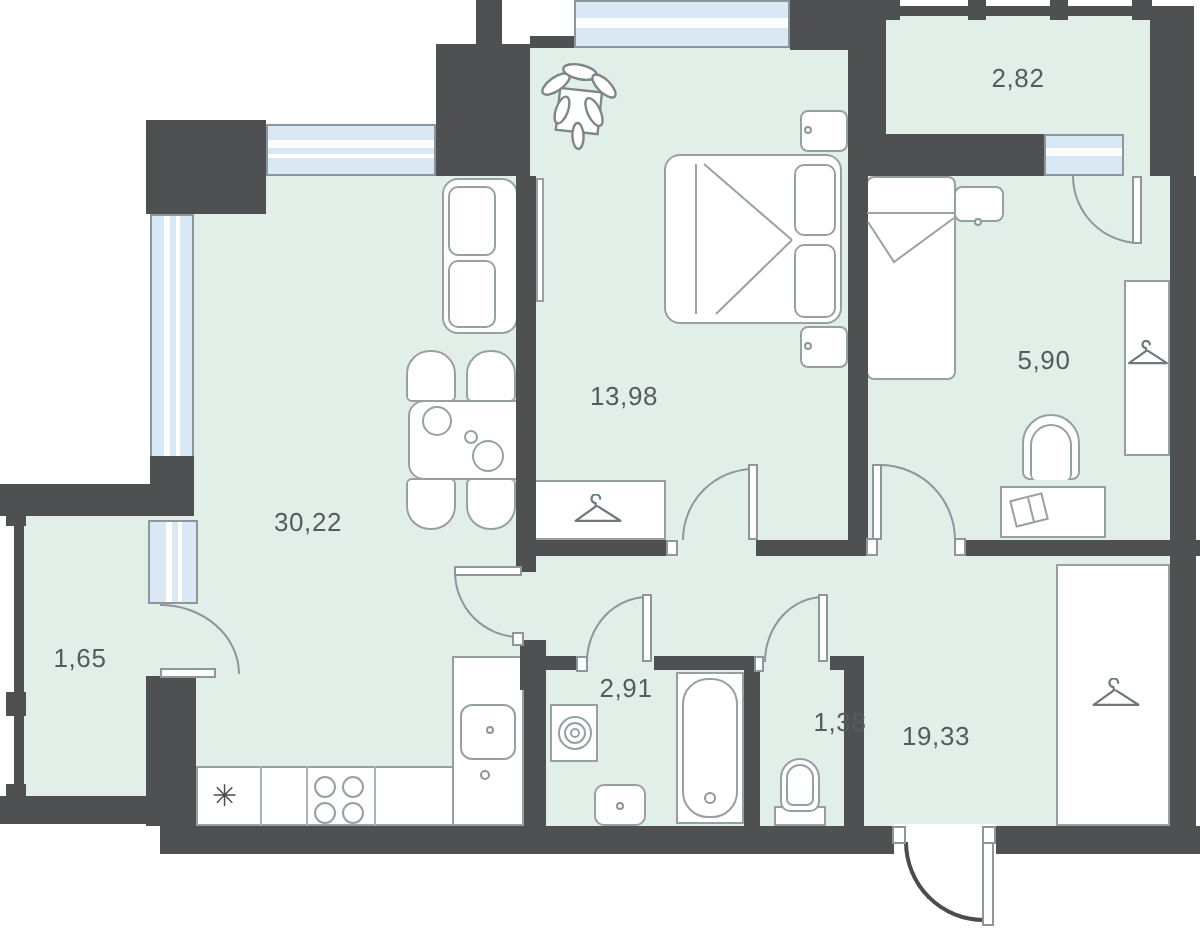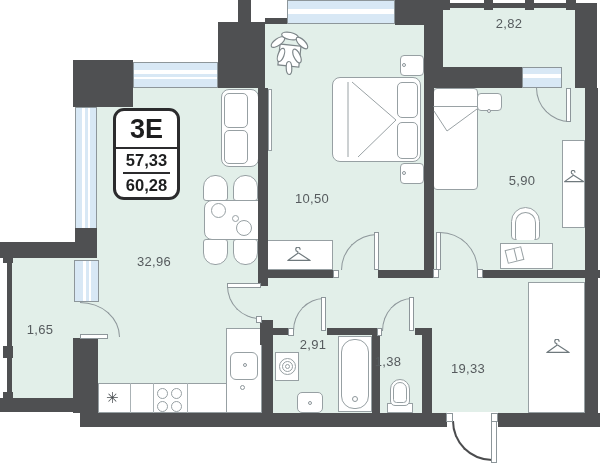--- a/index.html
+++ b/index.html
@@ -225,28 +225,23 @@
   <svg width="26" height="16" viewBox="0 0 36 20" style="position:absolute;left:286px;top:247px;pointer-events:none">
     <path d="M19.5 2.2 a3 3 0 1 0 -3.2 3 l.2 2.3 L2.5 17.5 h31 L18 7.5" fill="none" stroke="#6f797d" stroke-width="1.6" stroke-linejoin="round" stroke-linecap="round"></path>
   </svg>
   <svg width="26" height="16" viewBox="0 0 36 20" style="position:absolute;left:545px;top:339px;pointer-events:none">
     <path d="M19.5 2.2 a3 3 0 1 0 -3.2 3 l.2 2.3 L2.5 17.5 h31 L18 7.5" fill="none" stroke="#6f797d" stroke-width="1.6" stroke-linejoin="round" stroke-linecap="round"></path>
   </svg>
   <svg width="22" height="14" viewBox="0 0 36 20" style="position:absolute;left:563px;top:170px;pointer-events:none">
     <path d="M19.5 2.2 a3 3 0 1 0 -3.2 3 l.2 2.3 L2.5 17.5 h31 L18 7.5" fill="none" stroke="#6f797d" stroke-width="1.8" stroke-linejoin="round" stroke-linecap="round"></path>
   </svg>
 
-  <div class="arealabel" style="left:154px;top:261px">32,96</div>
-  <div class="arealabel" style="left:312px;top:198px">10,50</div>
+  <div class="arealabel" style="left:154px;top:261px">30,22</div>
+  <div class="arealabel" style="left:312px;top:198px">13,98</div>
   <div class="arealabel" style="left:522px;top:180px">5,90</div>
   <div class="arealabel" style="left:468px;top:368px">19,33</div>
   <div class="arealabel" style="left:313px;top:344px">2,91</div>
-  <div class="arealabel" style="left:388px;top:361px">1,38</div>
-  <div class="arealabel" style="left:509px;top:23px">2,82</div>
+  <div class="arealabel" style="left:420px;top:361px">1,38</div>
+  <div class="arealabel" style="left:509px;top:39px">2,82</div>
   <div class="arealabel" style="left:40px;top:329px">1,65</div>
 
-  <div class="badge">
-    <div class="badge-type">3E</div>
-    <div class="badge-num badge-num-top">57,33</div>
-    <div class="badge-num">60,28</div>
-  </div>
 
 </div>
 
 </body></html>

